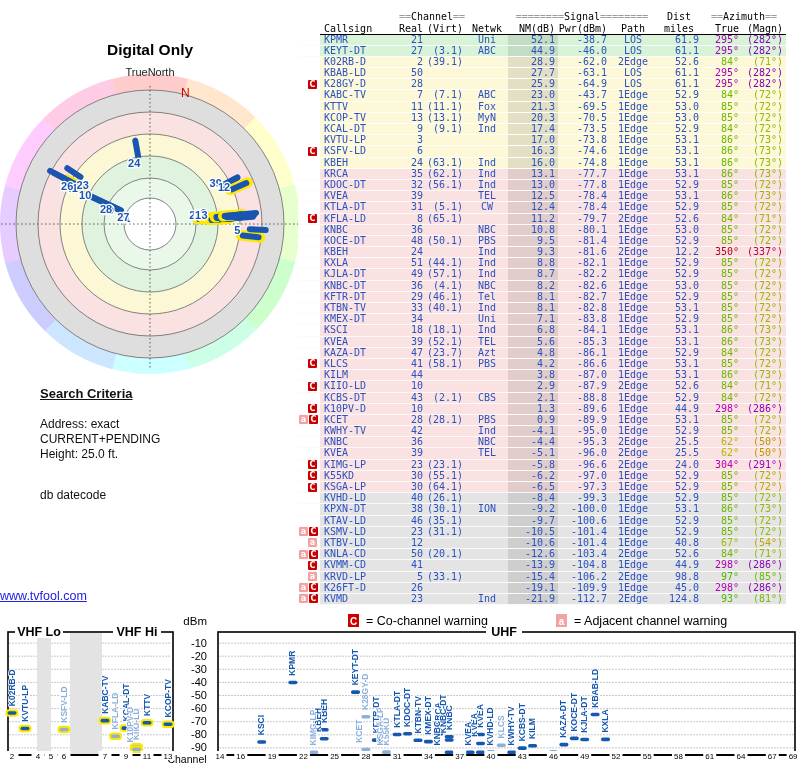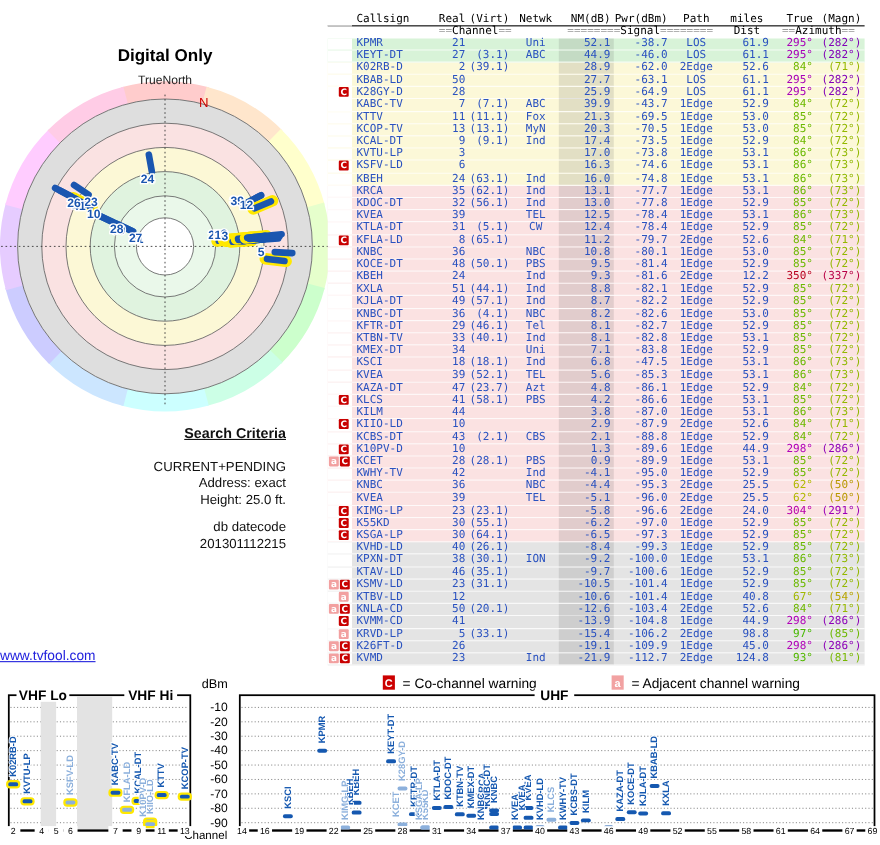--- a/index.html
+++ b/index.html
@@ -1,22 +1,22 @@
 <!DOCTYPE html>
 <html><head>
 <meta charset="utf-8">
 <style>
   html,body{margin:0;padding:0}
   body{width:800px;height:768px;position:relative;background:#fff;overflow:hidden;
        font-family:"Liberation Sans",sans-serif}
   #polar-wrap{position:absolute;left:0;top:28px;width:308px;height:352px}
-  #criteria{position:absolute;left:40px;top:386px;width:220px;text-align:right;color:#111}
+  #criteria{position:absolute;left:40px;top:386px;width:220px;text-align:left;color:#111}
   #criteria .crit-head{font-size:13px;font-weight:bold;text-decoration:underline;margin:0 0 16px 0}
   .cline{font-size:12px;line-height:15px}
-  #dbblock{margin-top:10px}
+  #dbblock{margin-top:26px}
   #site-link{position:absolute;left:0;top:589px;width:305px;text-align:left;font-size:12.5px}
   #site-link a{color:#2222dd}
 
   
   #tv-table{position:absolute;left:298px;top:12px;font-family:"DejaVu Sans Mono",monospace;
             font-size:10px;color:#2a52c0}
   .trow{display:grid;grid-template-columns:22px 78px 28px 40px 42px 50px 52px 46px 46px 40px 44px;
         height:11.2px;line-height:11px;box-sizing:border-box;white-space:nowrap}
   .trow.drow{border-bottom:1px solid rgba(255,255,255,.8);line-height:10.2px}
   .hrow{height:10.5px;line-height:10.5px;color:#000}
@@ -142,56 +142,55 @@
       <text x="71.8" y="160.1" font-size="11" font-weight="bold" fill="#1a56b0" text-anchor="middle" dominant-baseline="central" style="paint-order:stroke;stroke:#fff;stroke-width:2.5">41</text>
       <text x="237.4" y="201.7" font-size="11" font-weight="bold" fill="#1a56b0" text-anchor="middle" dominant-baseline="central" style="paint-order:stroke;stroke:#fff;stroke-width:2.5">5</text>
       <text x="67.2" y="157.6" font-size="11" font-weight="bold" fill="#1a56b0" text-anchor="middle" dominant-baseline="central" style="paint-order:stroke;stroke:#fff;stroke-width:2.5">26</text>
       <text x="150" y="27" font-size="15.5" font-weight="bold" fill="#000" text-anchor="middle">Digital Only</text>
       <text x="150" y="48" font-size="11" fill="#222" text-anchor="middle">TrueNorth</text>
       <text x="181" y="69" font-size="12" fill="#cc0000">N</text>
     </svg></div>
 
 <div id="criteria">
   <div class="crit-head">Search Criteria</div>
+  <div class="cline">Address: exact</div>
   <div class="cline">CURRENT+PENDING</div>
-  <div class="cline">Address: exact</div>
   <div class="cline">Height: 25.0 ft.</div>
   <div id="dbblock">
     <div class="cline">db datecode</div>
-    <div class="cline">201301112215</div>
   </div>
 </div>
 
 <div id="site-link">
   <a href="#">www.tvfool.com</a>
 </div>
 
 <div id="tv-table">
+    <div class="trow hrow">
+    <span></span>
+      <span></span>
+    <span class="c-c" style="grid-column:3/5"><span class="eq">==</span>Channel<span class="eq">==</span></span>
+    <span></span>
+    <span class="c-c" style="grid-column:6/9"><span class="eq">========</span>Signal<span class="eq">========</span></span>
+    <span class="c-c">Dist</span>
+    <span class="c-c" style="grid-column:10/12"><span class="eq">==</span>Azimuth<span class="eq">==</span></span>
+  </div>
     <div class="trow hrow2">
     <span style="border-bottom:1px solid #fff;margin-bottom:-1px"></span>
     <span class="c-l">Callsign</span>
       <span class="c-r">Real</span>
       <span class="c-r">(Virt)</span>
     <span class="c-c">Netwk</span>
       <span class="c-r">NM(dB)</span>
       <span class="c-r">Pwr(dBm)</span>
     <span class="c-c">Path</span>
       <span class="c-c">miles</span>
       <span class="c-r">True</span>
       <span class="c-r">(Magn)</span>
   </div>
-    <div class="trow hrow">
-    <span></span>
-      <span></span>
-    <span class="c-c" style="grid-column:3/5"><span class="eq">==</span>Channel<span class="eq">==</span></span>
-    <span></span>
-    <span class="c-c" style="grid-column:6/9"><span class="eq">========</span>Signal<span class="eq">========</span></span>
-    <span class="c-c">Dist</span>
-    <span class="c-c" style="grid-column:10/12"><span class="eq">==</span>Azimuth<span class="eq">==</span></span>
-  </div>
     <div class="trow drow bg-green">
       <span class="warn-cell"></span>
       <span class="c-l">KPMR</span>
       <span class="c-r">21</span>
       <span class="c-r"></span>
       <span class="c-c">Uni</span>
       <span class="c-r nm-cell">52.1</span>
       <span class="c-r">-38.7</span>
       <span class="c-c">LOS</span>
       <span class="c-r">61.9</span>
@@ -249,21 +248,21 @@
       <span class="c-r">61.1</span>
       <span class="c-r" style="color:hsl(295,100%,36%)">295°</span>
       <span class="c-r" style="color:hsl(282,100%,36%)">(282°)</span>
     </div>
     <div class="trow drow bg-yellow">
       <span class="warn-cell"></span>
       <span class="c-l">KABC-TV</span>
       <span class="c-r">7</span>
       <span class="c-r">(7.1)</span>
       <span class="c-c">ABC</span>
-      <span class="c-r nm-cell">39.9</span>
+      <span class="c-r nm-cell">23.0</span>
       <span class="c-r">-43.7</span>
       <span class="c-c">1Edge</span>
       <span class="c-r">52.9</span>
       <span class="c-r" style="color:hsl(84,100%,36%)">84°</span>
       <span class="c-r" style="color:hsl(72,100%,36%)">(72°)</span>
     </div>
     <div class="trow drow bg-yellow">
       <span class="warn-cell"></span>
       <span class="c-l">KTTV</span>
       <span class="c-r">11</span>
@@ -523,21 +522,21 @@
       <span class="c-r" style="color:hsl(85,100%,36%)">85°</span>
       <span class="c-r" style="color:hsl(72,100%,36%)">(72°)</span>
     </div>
     <div class="trow drow bg-pink">
       <span class="warn-cell"></span>
       <span class="c-l">KSCI</span>
       <span class="c-r">18</span>
       <span class="c-r">(18.1)</span>
       <span class="c-c">Ind</span>
       <span class="c-r nm-cell">6.8</span>
-      <span class="c-r">-47.5</span>
+      <span class="c-r">-84.1</span>
       <span class="c-c">1Edge</span>
       <span class="c-r">53.1</span>
       <span class="c-r" style="color:hsl(86,100%,36%)">86°</span>
       <span class="c-r" style="color:hsl(73,100%,36%)">(73°)</span>
     </div>
     <div class="trow drow bg-pink">
       <span class="warn-cell"></span>
       <span class="c-l">KVEA</span>
       <span class="c-r">39</span>
       <span class="c-r">(52.1)</span>

